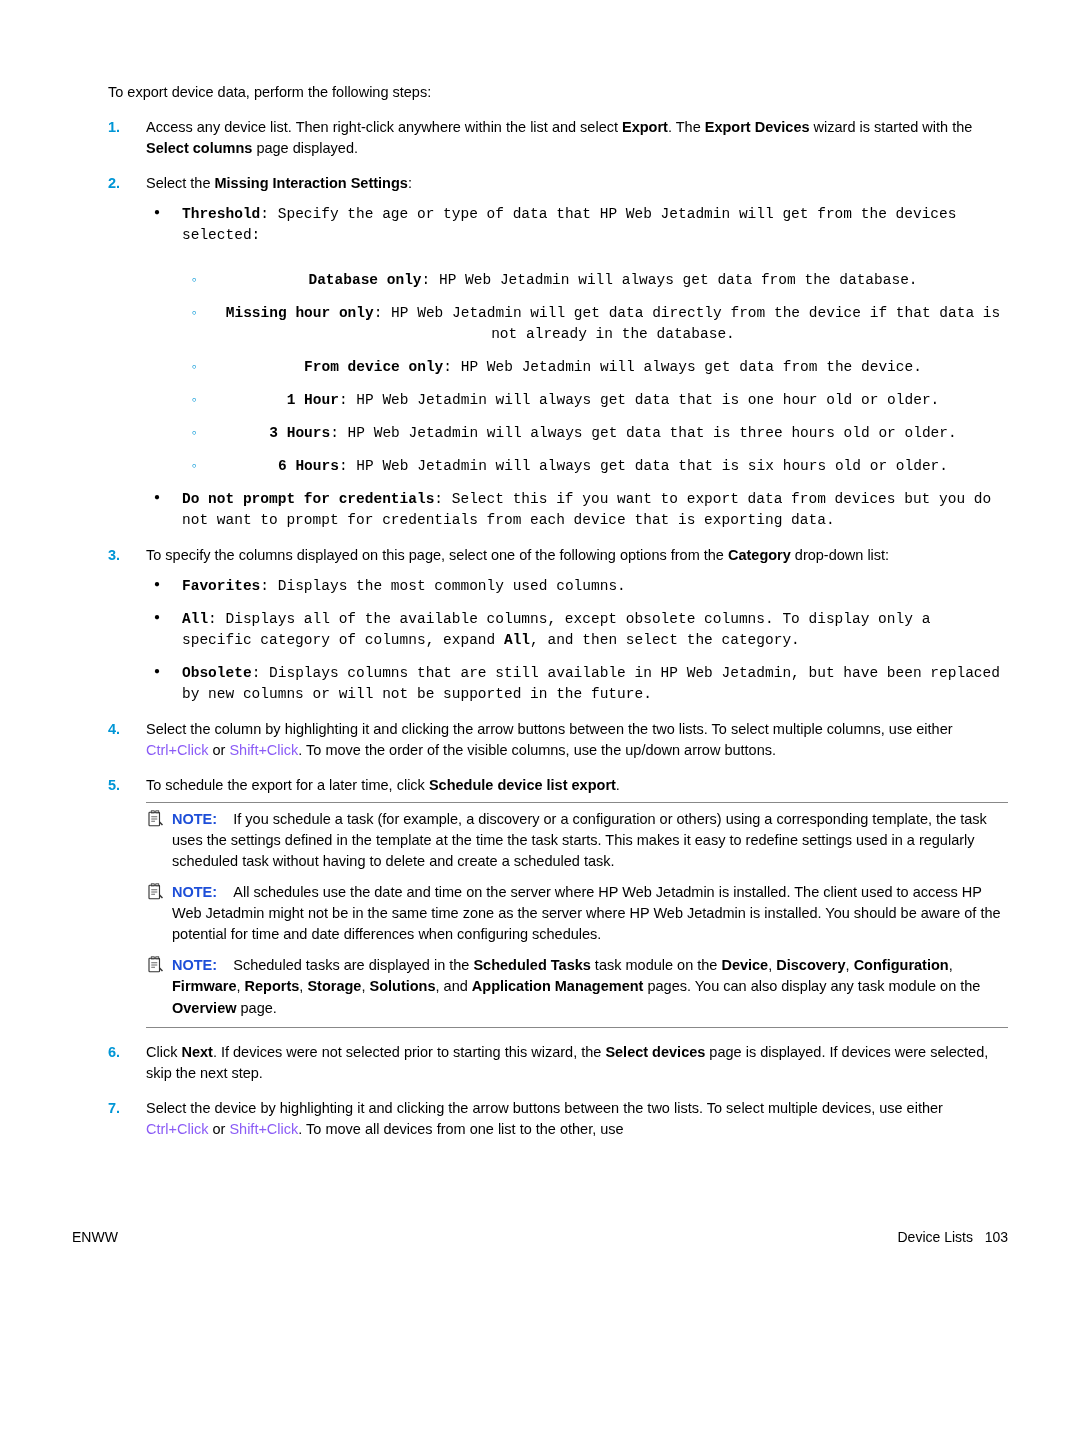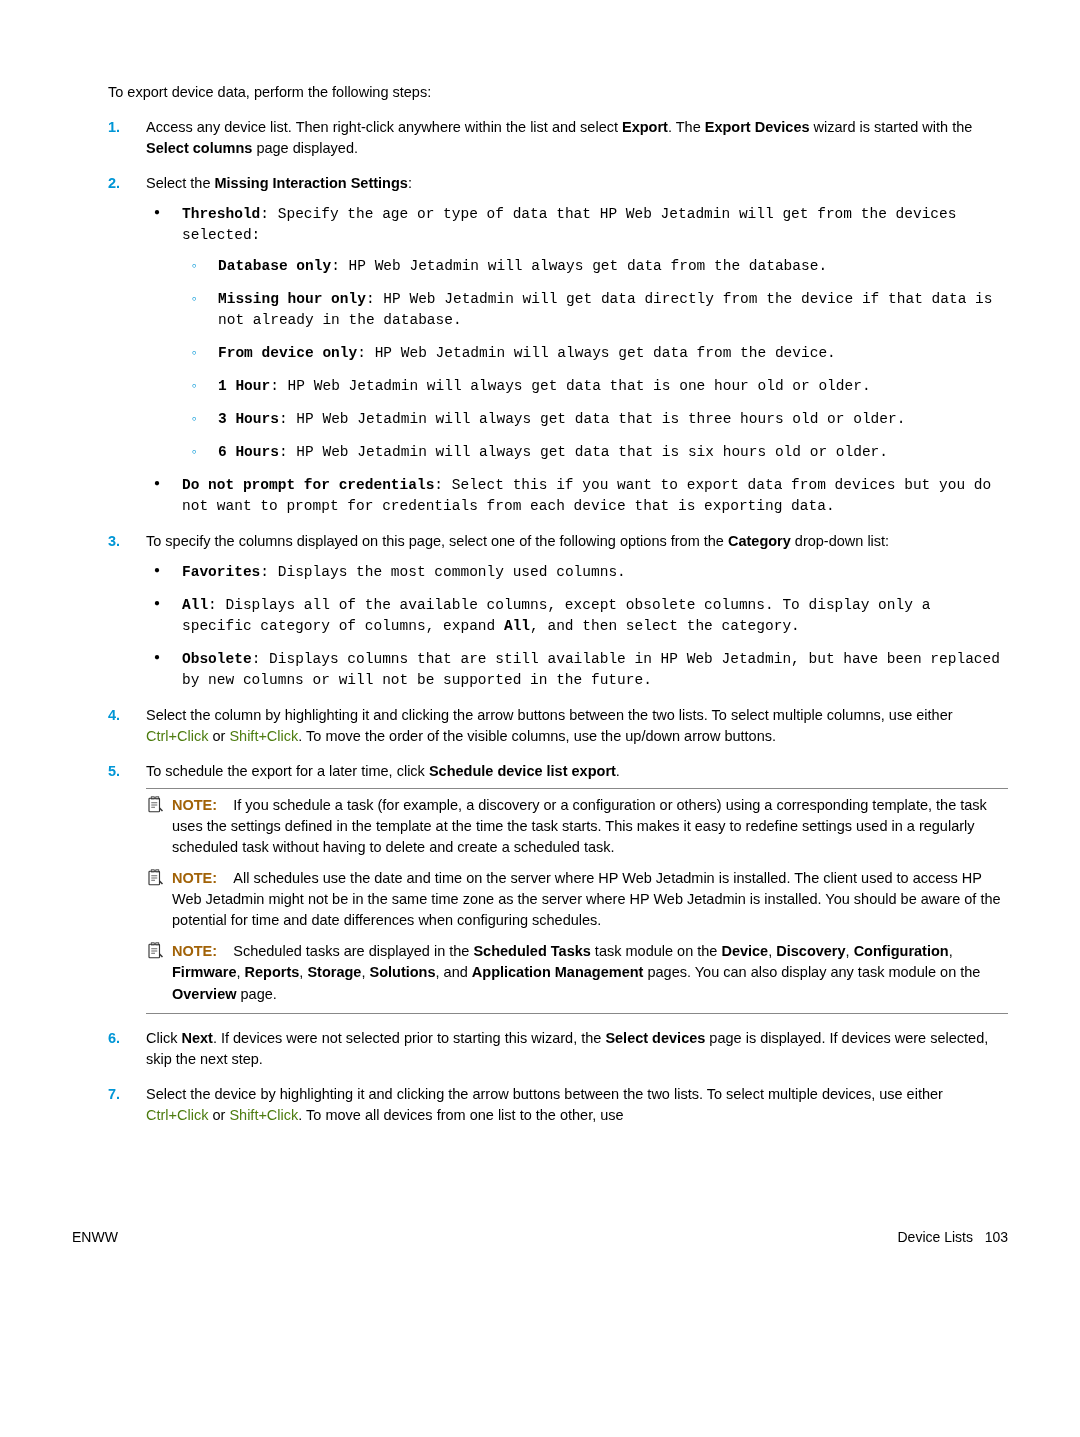--- a/index.html
+++ b/index.html
@@ -56,37 +56,38 @@
     content: "●";
     position: absolute;
     left: 8px;
     top: 2px;
     font-size: 10px;
     color: #000;
   }
   ul.circles {
     list-style: none;
     padding-left: 0;
-    margin: 10px 0 0 0;
+    margin: 24px 0 0 0;
+    text-align: center;
   }
   ul.circles > li {
     position: relative;
     padding-left: 36px;
     margin-bottom: 12px;
   }
   ul.circles > li::before {
     content: "◦";
     position: absolute;
     left: 8px;
     top: 0;
     color: #0096d6;
     font-size: 14px;
   }
   b { font-weight: bold; }
-  .key { color: #4d7c0f; }
+  .key { color: #8b5cf6; }
   .notes-block {
     border-top: 1px solid #888;
     border-bottom: 1px solid #888;
     margin-top: 6px;
     margin-bottom: 6px;
     padding: 6px 0 6px 0;
   }
   .note {
     position: relative;
     padding-left: 26px;
@@ -94,21 +95,21 @@
   }
   .note:last-child { margin-bottom: 2px; }
   .note-icon {
     position: absolute;
     left: 0;
     top: 1px;
     width: 18px;
     height: 18px;
   }
   .note-label {
-    color: #a16207;
+    color: #1d4ed8;
     font-weight: bold;
   }
   .footer {
     position: absolute;
     bottom: 36px;
     left: 72px;
     right: 72px;
     font-size: 14px;
     margin-top: 38px;
   }

